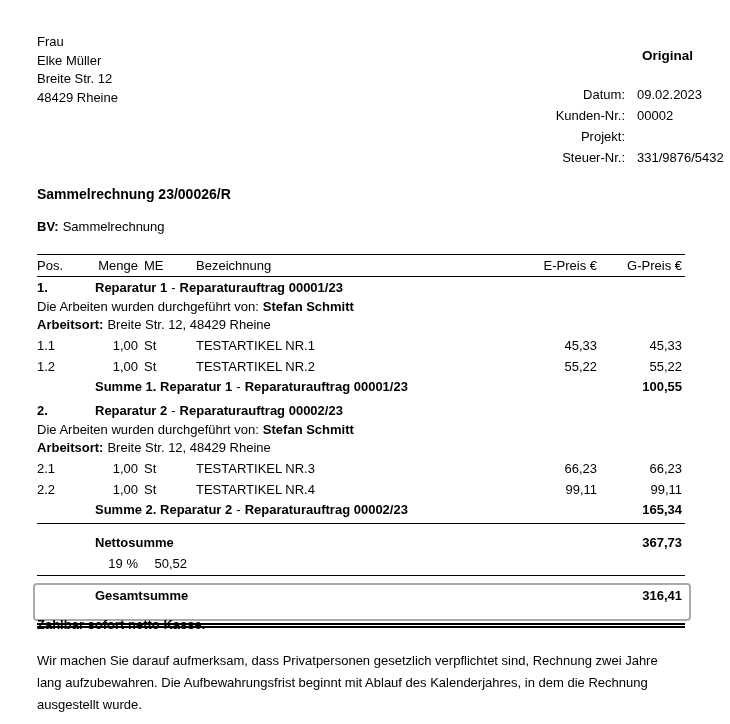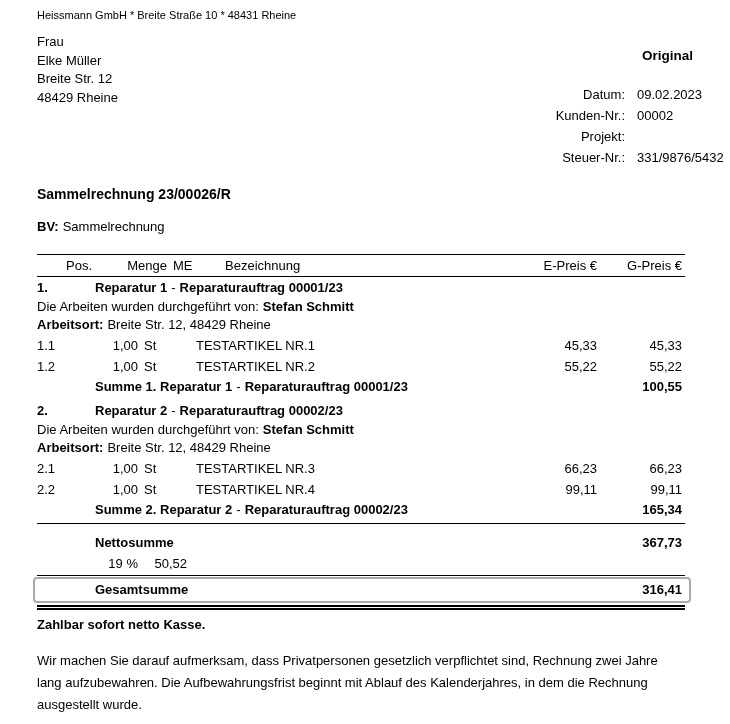--- a/index.html
+++ b/index.html
@@ -47,35 +47,35 @@
   .trow {
     display:grid;
     grid-template-columns:58px 43px 52px 1fr 92px 88px;
     align-items:start;
   }
   .c-qty { text-align:right; }
   .c-unit { padding-left:6px; }
   .c-desc { padding-left:6px; }
   .c-ep { text-align:right; }
   .c-gp { text-align:right; padding-right:3px; }
-  .thead { height:21px; padding-top:3px;margin-left:29px; }
+  .thead { height:21px; padding-top:3px; }
   .sec-head { height:19px; margin-top:3px; font-weight:700; }
   .sec-head .span-rest { grid-column:2 / 7; }
   .freetext { height:18px; }
   .freetext2 { height:19px; }
   .item { height:21px; padding-top:2px; }
   .sum-row { height:22px; padding-top:1px; font-weight:700; }
   .sum-row .sum-label { grid-column:2 / 6; }
   .totals-row { height:20px; }
   .totals-label { grid-column:2 / 5; }
   .grand-box {
-    margin:1px -6px 0 -4px;
+    margin:7px -6px 0 -4px;
     border:2px solid #aaaaaa;
     border-radius:4px;
-    padding:3px 4px 4px 2px;
+    padding:3px 4px 16px 2px;
     background:#ffffff;
   }
   .grand-row { font-weight:700; }
   .dbl-rule {
     margin-top:2px; height:5px;
     border-top:2px solid #000;
     border-bottom:2px solid #000;
   }
   .payment-terms {
     position:absolute; left:37px; top:617px;
@@ -84,21 +84,20 @@
   .notice {
     position:absolute; left:37px; top:650px; width:660px;
     line-height:22px;
   }
 </style>
 </head>
 <body>
 
 <div class="page">
 
-  <div class="sender-line">Heissmann GmbH * Breite Straße 10 * 48431 Rheine</div>
 
   <div class="recipient">
     <div>Frau</div>
     <div>Elke Müller</div>
     <div>Breite Str. 12</div>
     <div>48429 Rheine</div>
   </div>
 
   <div class="original">Original</div>
 

